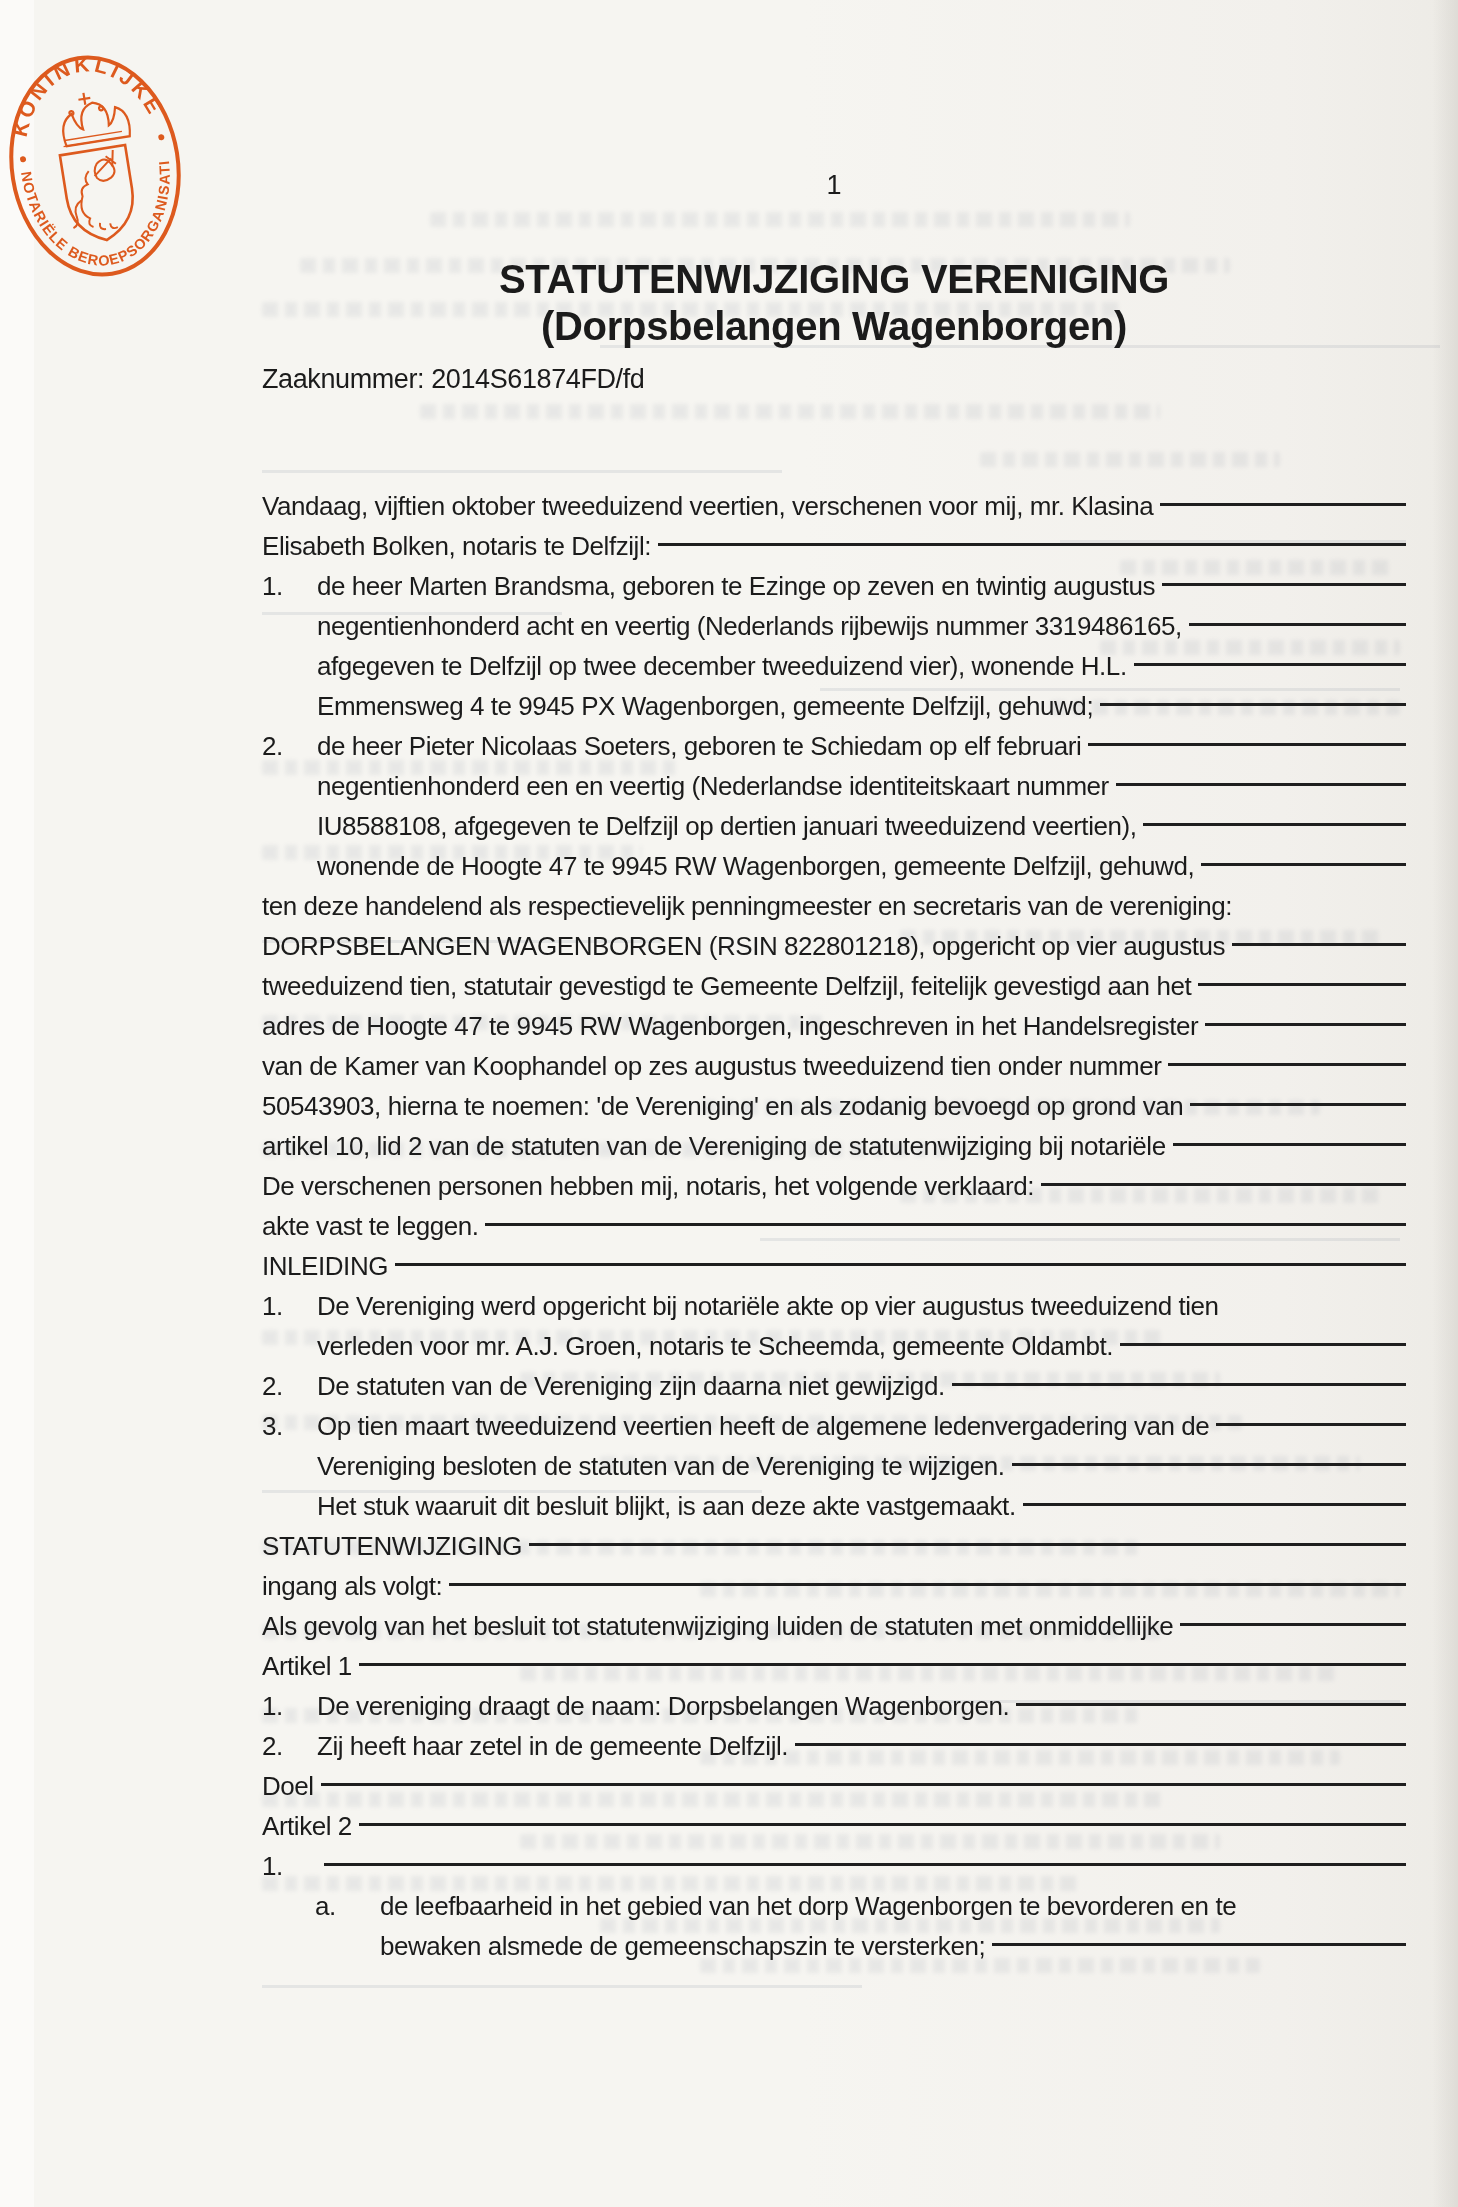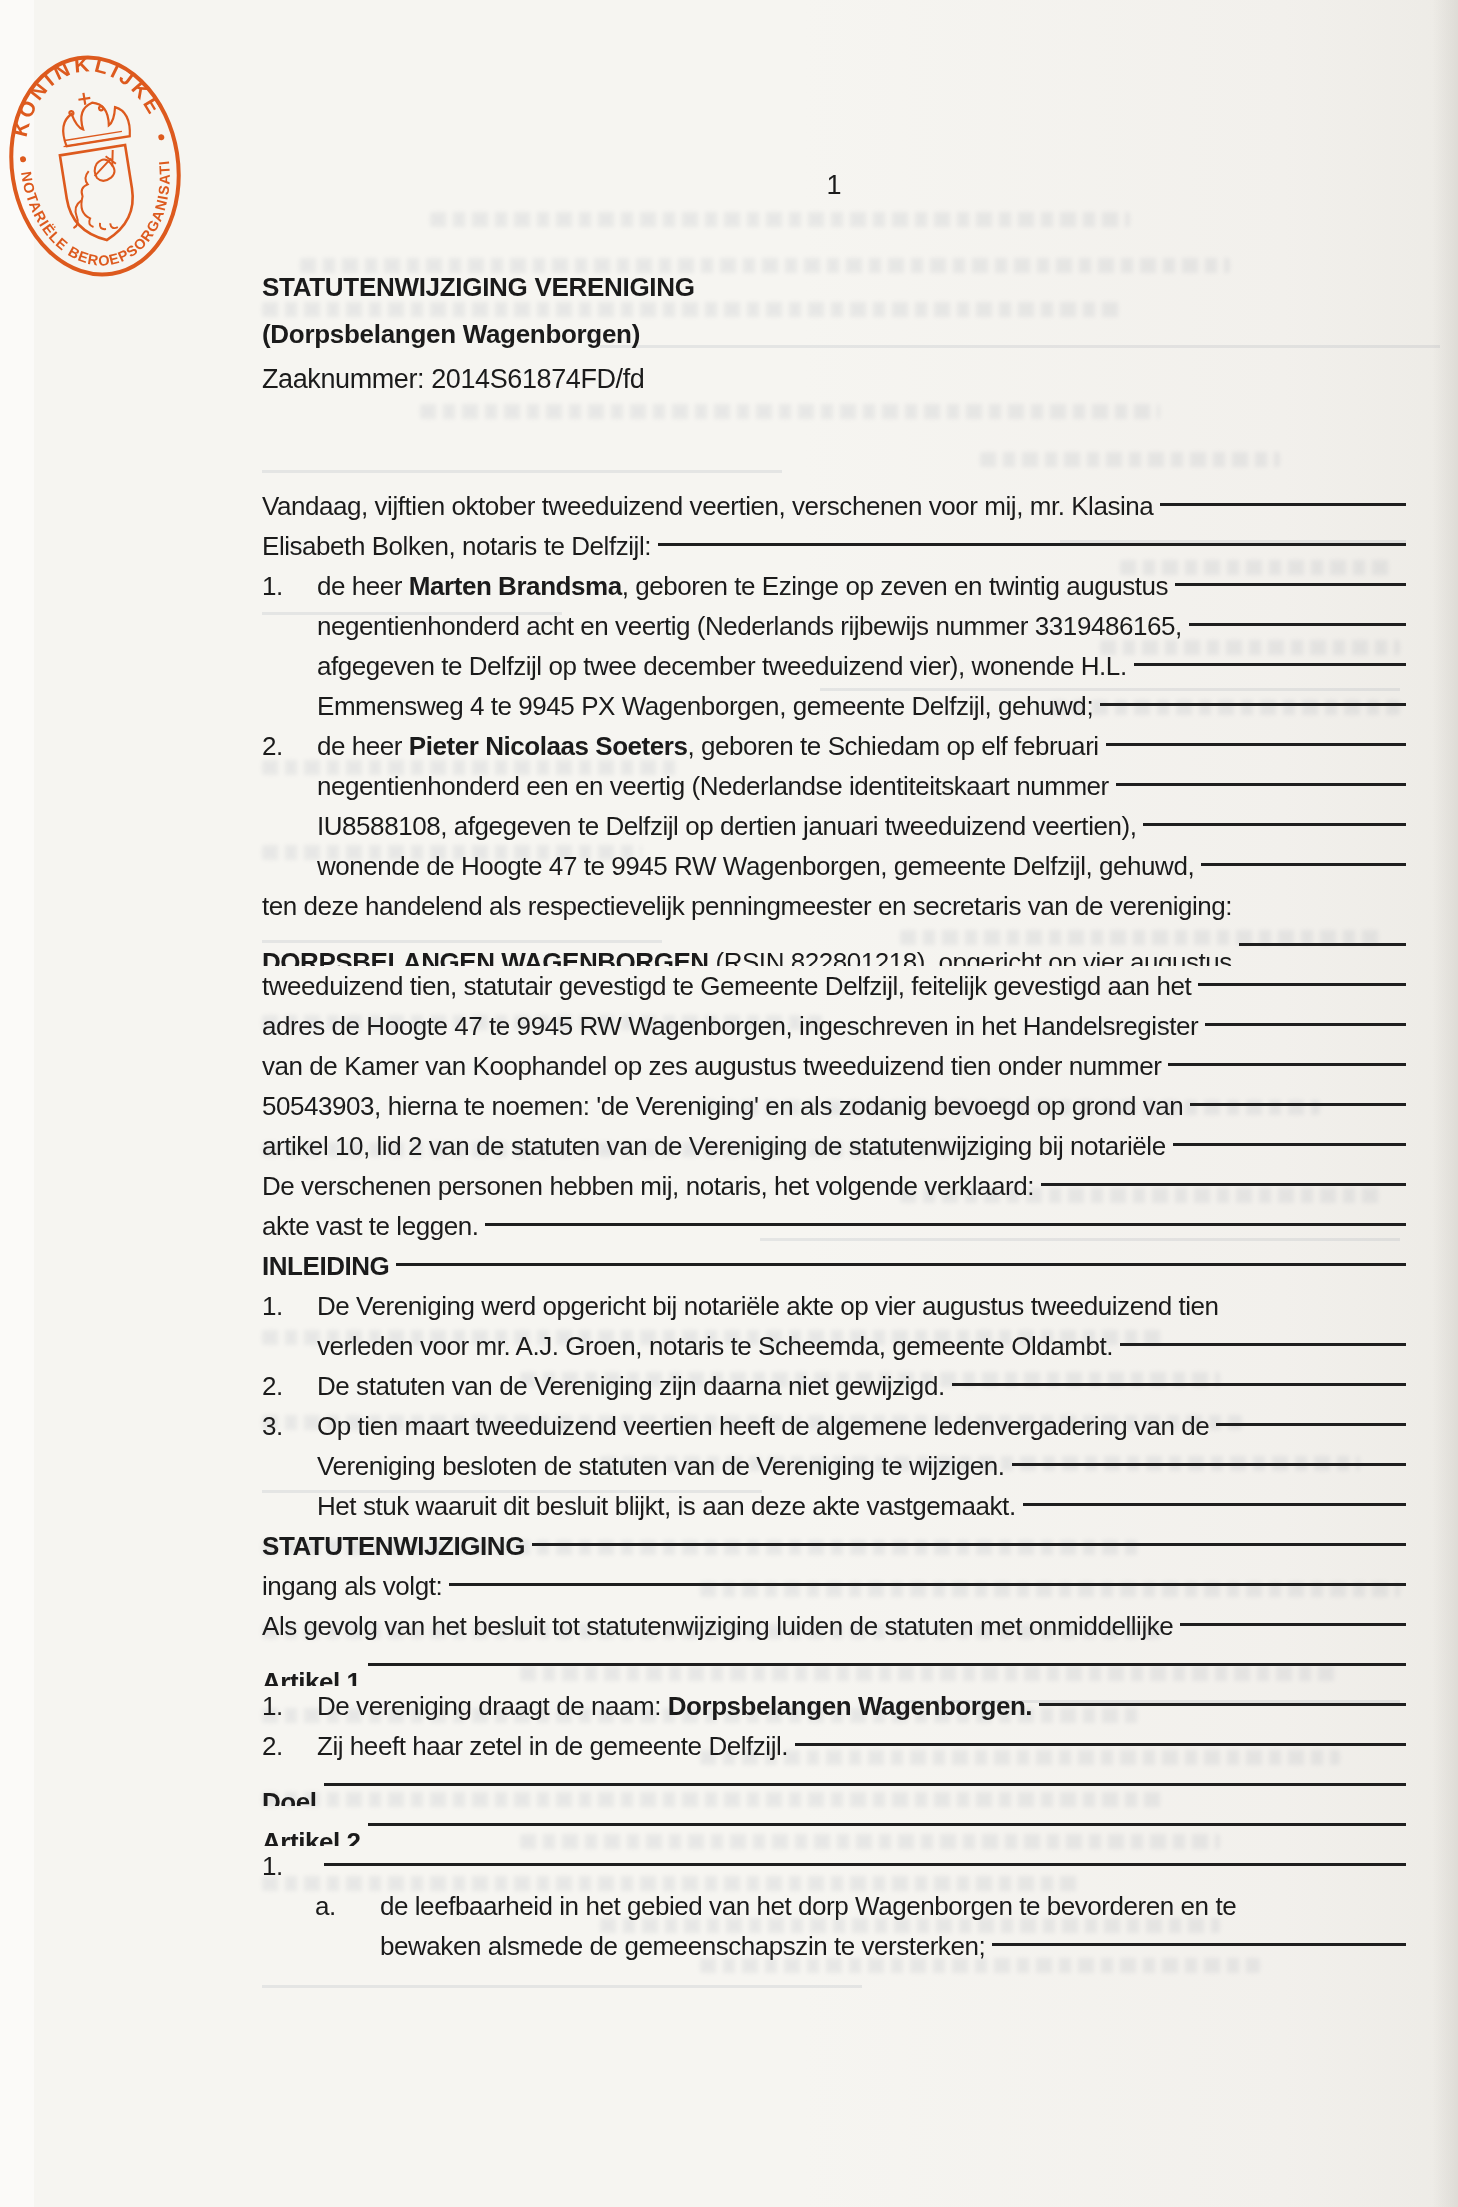--- a/index.html
+++ b/index.html
@@ -6,34 +6,34 @@
   .page{
     position:relative;width:1458px;height:2207px;margin:0 auto;overflow:hidden;
     background:linear-gradient(90deg,#fbfaf8 0 34px,#f6f5f1 34px 55%,#f2f0ec 88%,#edebe6 100%);
     font-family:"Liberation Sans",sans-serif;color:#1b1b1b;
   }
   .edge-shade{position:absolute;right:0;top:0;width:26px;height:100%;
     background:linear-gradient(90deg,rgba(0,0,0,0),rgba(90,85,75,.10));}
   
   .pagenum{position:absolute;top:168px;left:262px;width:1144px;text-align:center;
     font-size:27px;line-height:34px;}
-  .title{position:absolute;top:264px;left:262px;width:1144px;
-    font-weight:bold;font-size:26px;line-height:47px;letter-spacing:-.3px;}
+  .title{position:absolute;top:256px;left:262px;width:1144px;text-align:center;
+    font-weight:bold;font-size:40px;line-height:47px;letter-spacing:-.3px;}
   .zaak{position:absolute;top:364px;left:262px;font-size:27px;letter-spacing:-.4px;}
   
   .body{position:absolute;top:486px;left:262px;width:1144px;}
   .line{display:flex;align-items:flex-start;height:40px;overflow:hidden;
     font-size:26px;line-height:40px;letter-spacing:-.45px;}
   .line .txt{white-space:pre;flex:0 0 auto;}
   .line .marker{flex:0 0 auto;white-space:pre;}
   .ind1{padding-left:55px;}
   .ind1 .marker{width:55px;margin-left:-55px;}
   .ind2{padding-left:118px;}
   .ind2 .marker{width:65px;margin-left:-65px;}
-  .b{font-weight:bold;margin-top:16px;}
+  .b{font-weight:normal;}
   .u{display:inline-block;border-bottom:3px solid #1d1d1d;padding-bottom:1px;}
   .fill{flex:1 1 auto;min-width:10px;position:relative;align-self:stretch;}
   .fill::before{content:"";position:absolute;left:7px;right:0;top:17px;
     border-top:3px solid #1e1e1e;}
   
   .seal{position:absolute;left:0px;top:46px;}
   
   .bleed{position:absolute;inset:0;pointer-events:none;}
   .bt{position:absolute;height:15px;opacity:.09;filter:blur(2px);border-radius:3px;
     background:repeating-linear-gradient(90deg,#5f6a80 0 16px,transparent 16px 23px,#5f6a80 23px 35px,transparent 35px 42px);}

